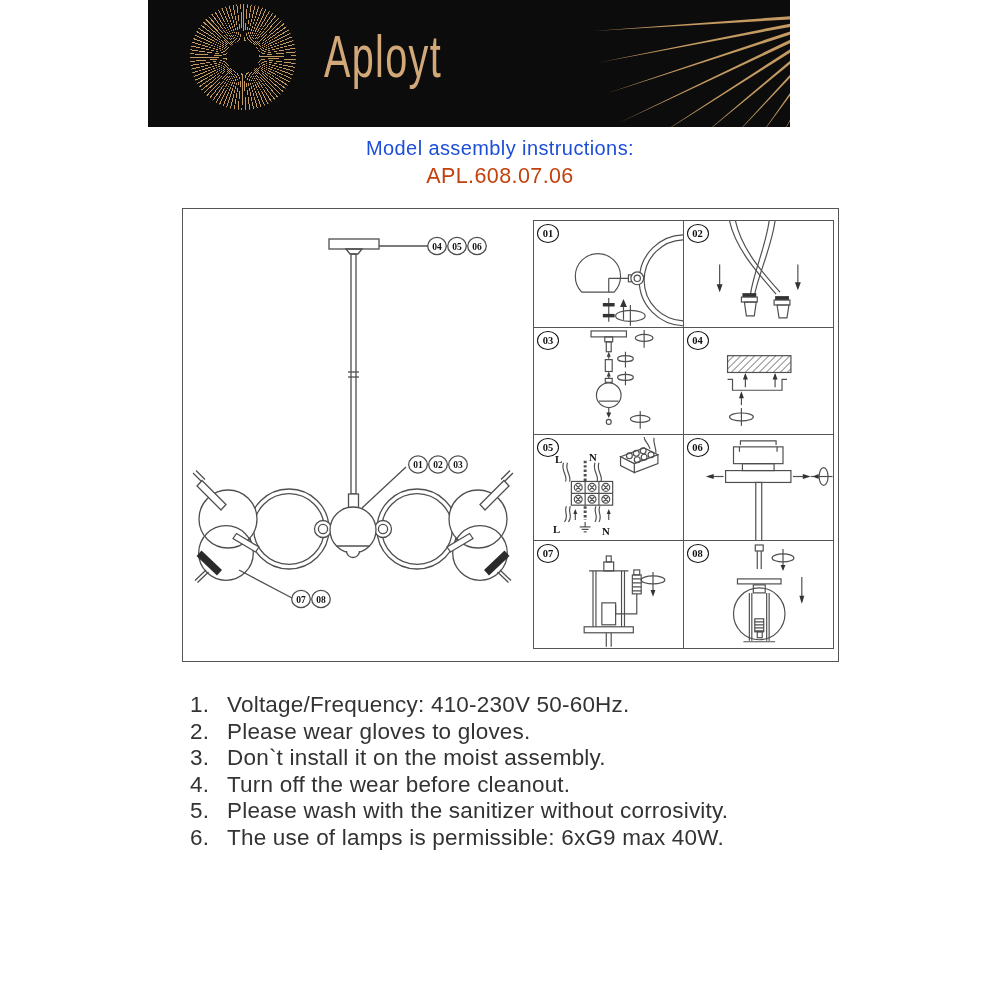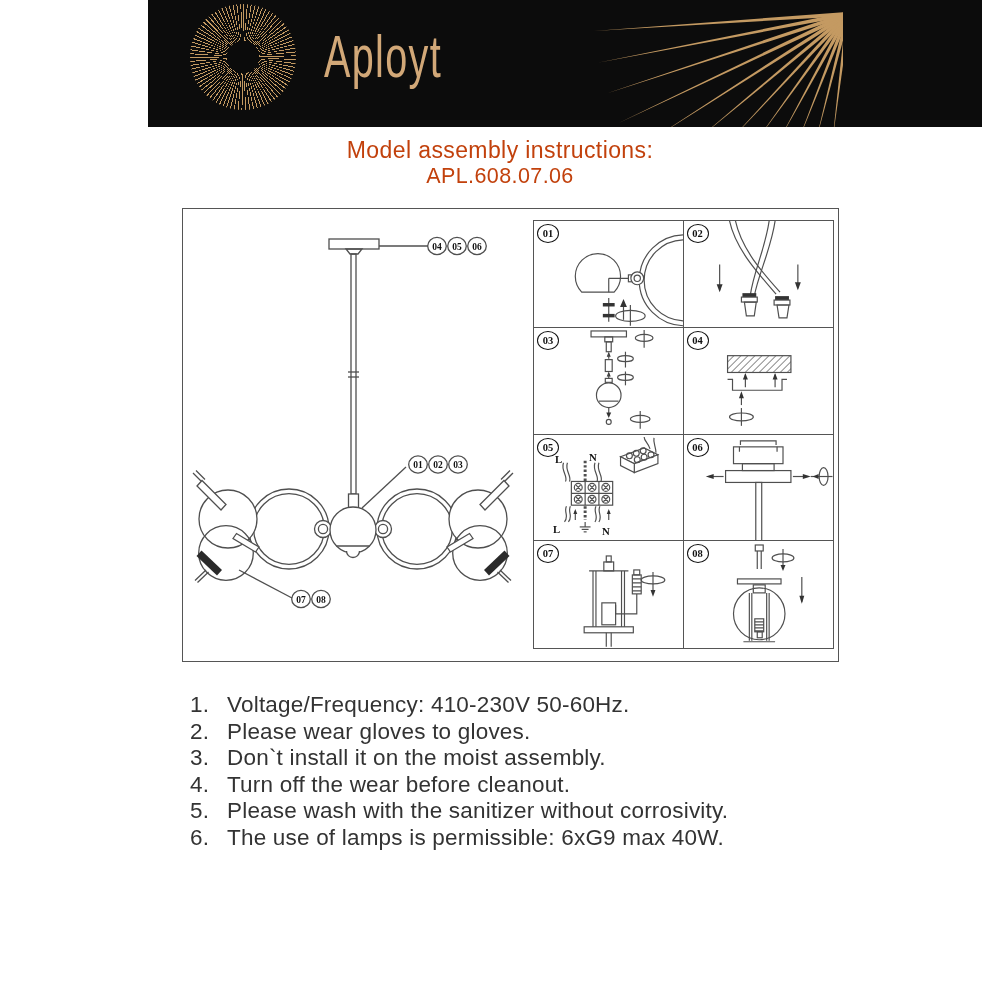--- a/index.html
+++ b/index.html
@@ -1,33 +1,33 @@
 <!DOCTYPE html>
 <html><head>
 <meta charset="utf-8">
 <style>
   html,body{margin:0;padding:0;background:#ffffff;}
   .page{position:relative;width:1000px;height:1000px;background:#ffffff;
         font-family:"Liberation Sans",sans-serif;overflow:hidden;}
 
   
-  .banner{position:absolute;left:148px;top:0;width:834px;height:127px;
+  .banner{position:absolute;left:148px;top:0;width:642px;height:127px;
           background:#0c0c0c;overflow:hidden;}
   .logo{position:absolute;left:42px;top:4px;width:106px;height:106px;border-radius:50%;
         background:
           radial-gradient(circle at 50% 50%, #0b0b0b 0 16px, rgba(0,0,0,0) 16.5px),
           repeating-conic-gradient(from 0deg, #c49a62 0deg 1.1deg, rgba(0,0,0,0) 1.1deg 4.2deg);}
   .brand{position:absolute;left:176px;top:27px;color:#d2a878;font-size:60px;line-height:1;
          letter-spacing:2px;font-weight:400;transform:scaleX(0.66);transform-origin:left top;
          font-family:"Liberation Sans",sans-serif;}
   .rays{position:absolute;left:0;top:0;width:695px;height:127px;}
 
   
   .doc-title{position:absolute;left:0;top:137px;width:1000px;text-align:center;
-             font-size:23px;color:#c2410c;letter-spacing:0.4px;}
+             font-size:20px;color:#1d4ed8;letter-spacing:0.4px;}
   .doc-model{position:absolute;left:0;top:164px;width:1000px;text-align:center;
              font-size:21.5px;color:#c2410c;letter-spacing:0.4px;}
 
   
   .diagram-box{position:absolute;left:182px;top:208px;width:655px;height:452px;
                border:1.5px solid #555;background:#fff;}
   .chandelier{position:absolute;left:0;top:0;}
 
   .steps-grid{position:absolute;left:350px;top:11px;width:301px;height:429px;
               border:1.5px solid #555;display:grid;

